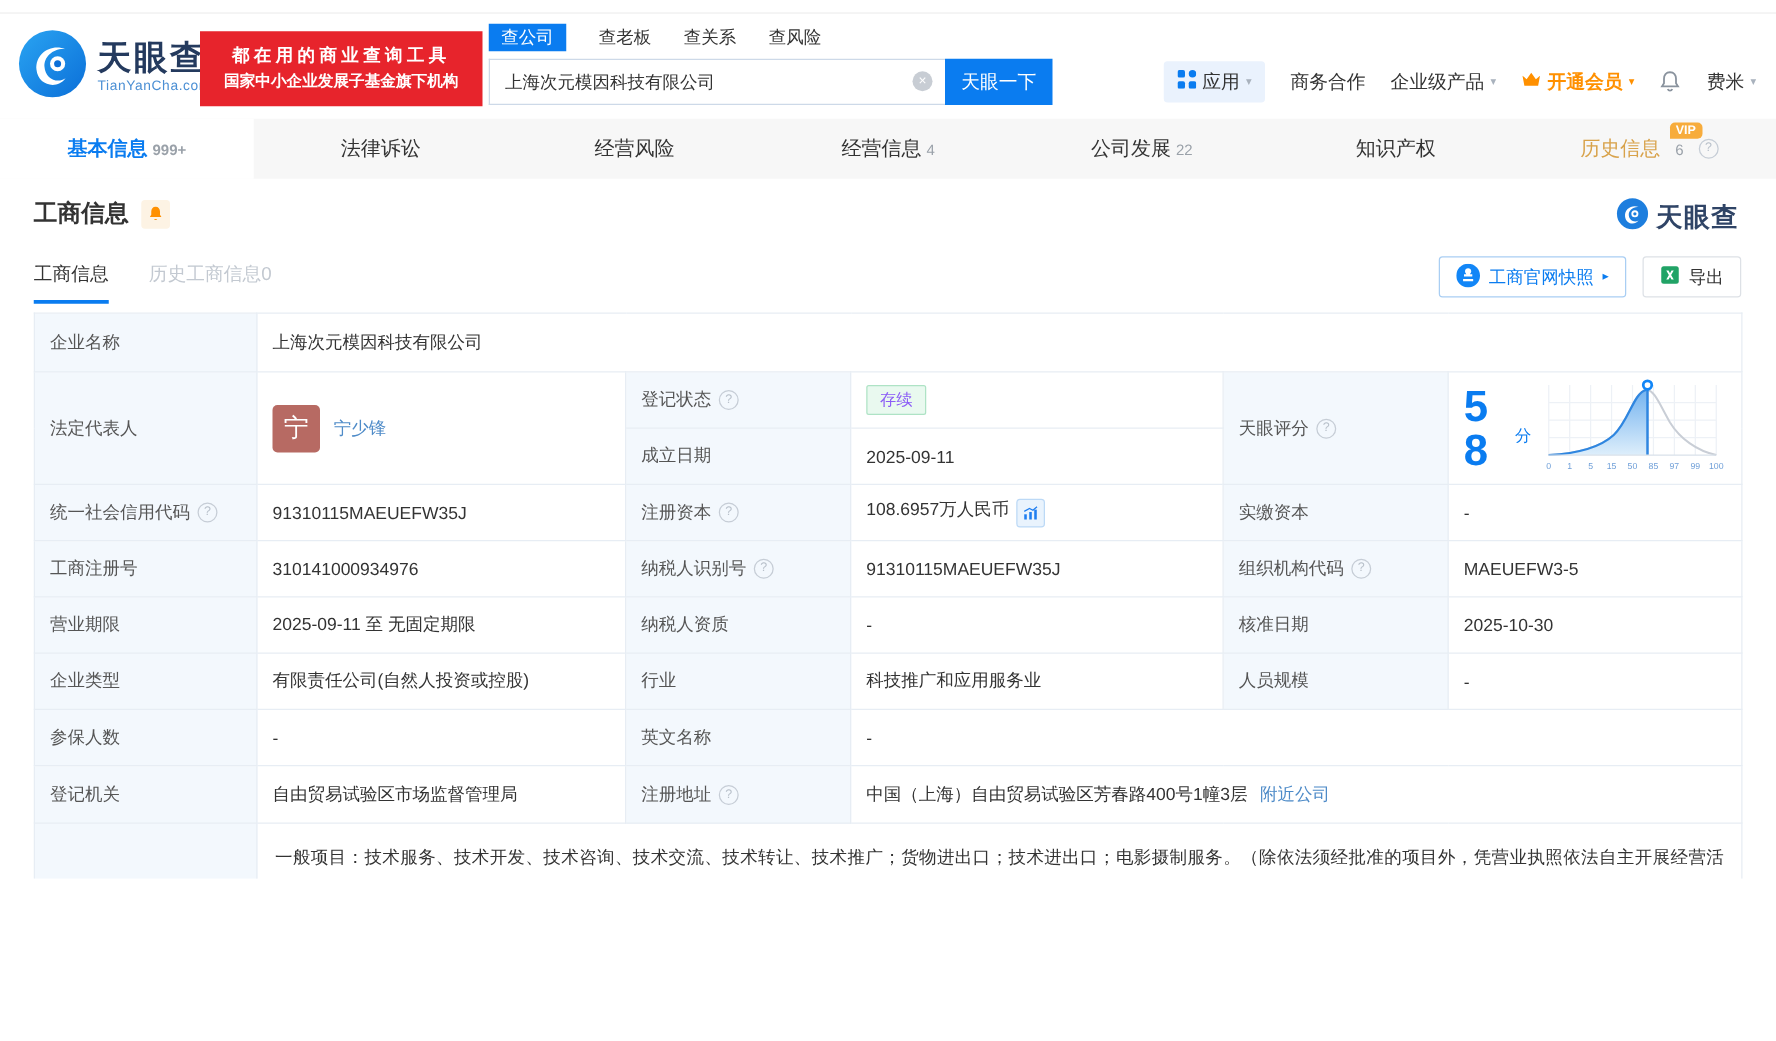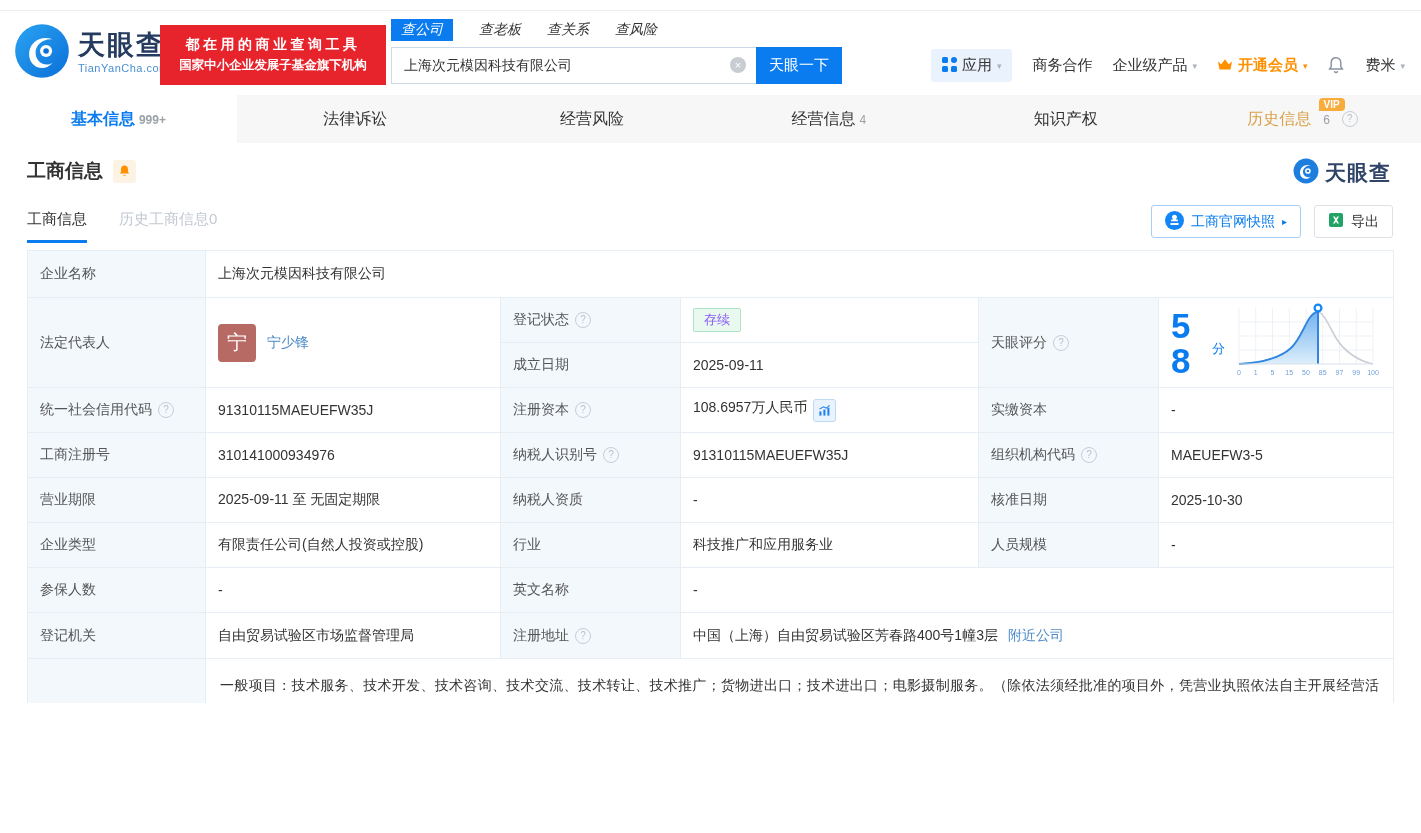--- a/index.html
+++ b/index.html
@@ -11,21 +11,21 @@
   .header{position:absolute;top:11px;left:0;width:100%;height:84px;background:#fff;}
   .logo{position:absolute;left:14px;top:12px;display:flex;align-items:center;gap:8px;}
   .logo-text .cn{font-size:27px;font-weight:bold;color:#243a5e;letter-spacing:2px;line-height:1;}
   .logo-text .en{font-size:11px;color:#4b8fd4;margin-top:3px;letter-spacing:.5px;}
   .banner{position:absolute;left:160px;top:14px;width:226px;height:60px;background:#e7242c;color:#fff;
           display:flex;flex-direction:column;justify-content:center;align-items:center;gap:3px;}
   .banner .l1{font-size:14px;font-weight:bold;letter-spacing:3.5px;}
   .banner .l2{font-size:12.5px;font-weight:bold;}
   .search{position:absolute;left:391px;top:7px;width:451px;}
   .search-tabs{display:flex;align-items:center;gap:26px;height:23px;font-size:14px;}
-  .stab{color:#333;cursor:pointer;font-style:italic;}
+  .stab{color:#333;cursor:pointer;}
   .stab.active{background:#0a7cf0;color:#fff;padding:2px 10px;}
   .search-box{margin-top:6px;display:flex;height:37px;position:relative;}
   .search-box input{flex:1;border:1px solid #cdd9e8;border-right:none;padding:0 34px 0 12px;font-size:14px;color:#333;outline:none;}
   .clear-ic{position:absolute;right:96px;top:10px;width:16px;height:16px;border-radius:50%;background:#c8cdd4;color:#fff;
             font-size:11px;line-height:16px;text-align:center;cursor:pointer;}
   .search-btn{width:86px;background:#0a7cf0;color:#fff;border:none;font-size:15px;cursor:pointer;}
   .nav{position:absolute;right:16px;top:38px;display:flex;align-items:center;gap:20px;font-size:15px;color:#333;}
   .nav-item{display:flex;align-items:center;gap:5px;cursor:pointer;white-space:nowrap;}
   .apps{background:#eaf2fd;padding:7px 11px;border-radius:3px;}
   .caret{font-size:9px;color:#a9b2bd;}
@@ -175,20 +175,24 @@
     </div>
     <div class="ptab">
       <span>法律诉讼</span>
     </div>
     <div class="ptab">
       <span>经营风险</span>
     </div>
     <div class="ptab">
       <span>经营信息</span>
       <span class="count">4</span>
+    </div>
+    <div class="ptab">
+      <span>公司发展</span>
+      <span class="count">22</span>
     </div>
     <div class="ptab">
       <span>知识产权</span>
     </div>
     <div class="ptab viptab">
       <span class="vipbadge">VIP</span>
       <span>历史信息</span>
       <span class="count">6</span>
       <span class="help">?</span>
     </div>

